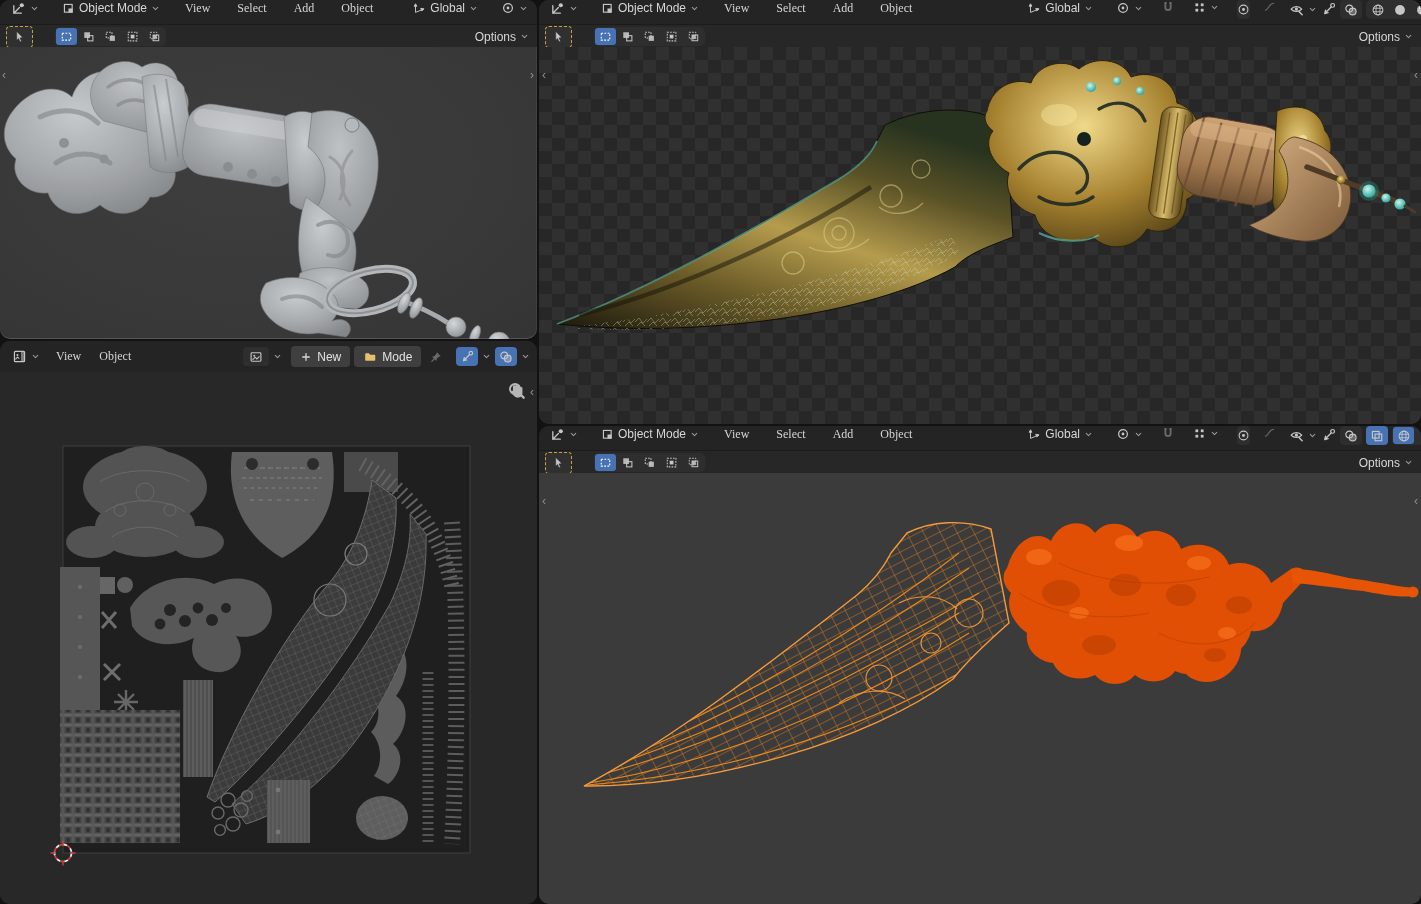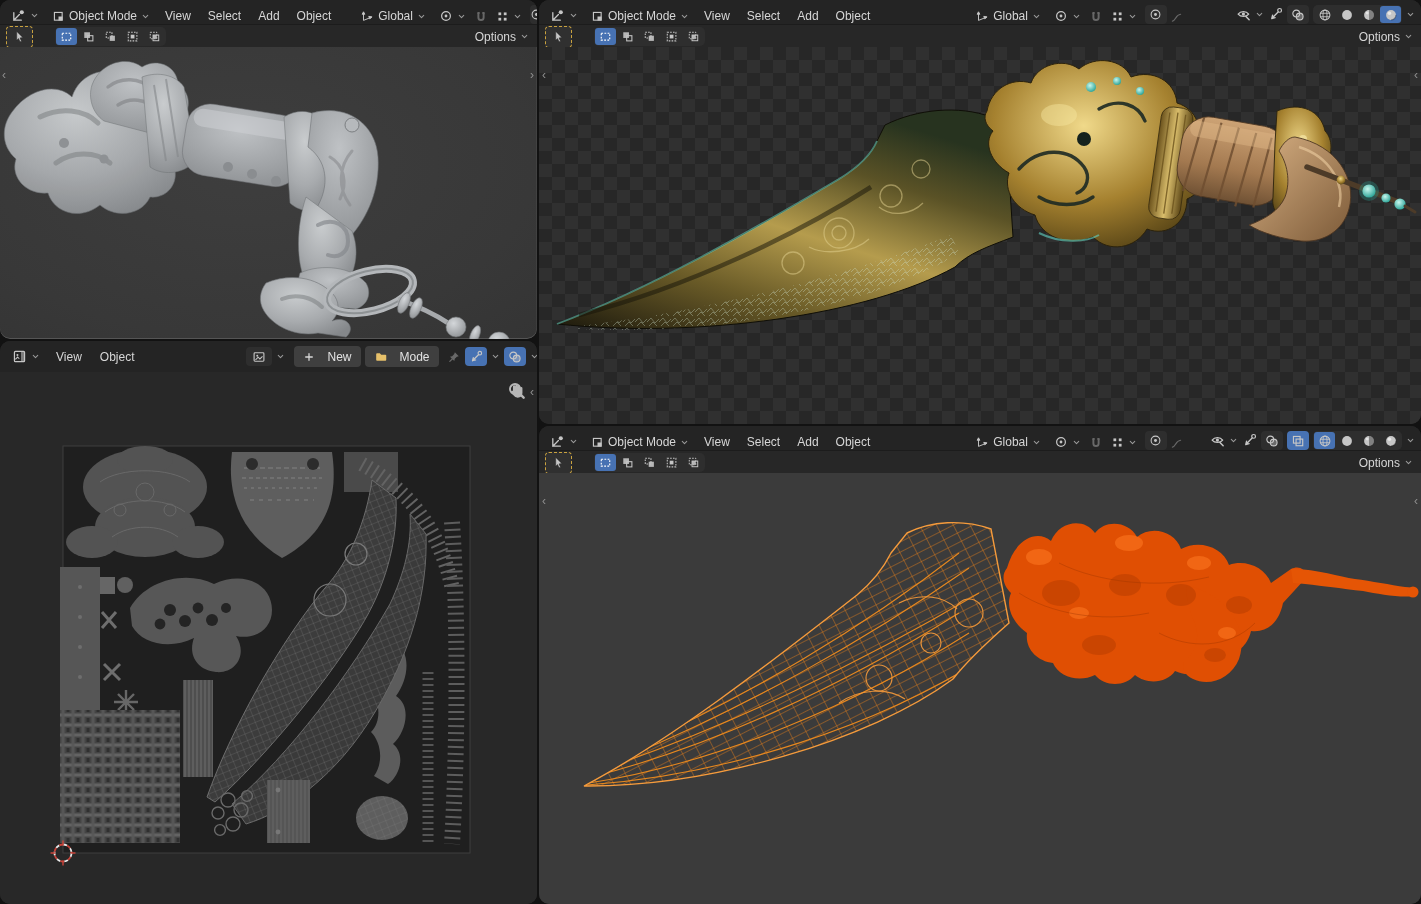--- a/index.html
+++ b/index.html
@@ -9,25 +9,25 @@
     font-family:"Liberation Sans", sans-serif;
     -webkit-font-smoothing:antialiased;
   }
   .editor{position:absolute;background:#242424;border-radius:10px;overflow:hidden;
           box-shadow:inset 0 0 0 1px rgba(255,255,255,0.035);}
   #ed-tl{left:0;top:0;width:537px;height:339px;}
   #ed-uv{left:0;top:341px;width:537px;height:563px;}
   #ed-tr{left:539px;top:0;width:882px;height:424px;}
   #ed-br{left:539px;top:426px;width:882px;height:478px;}
 
-  .hdr{height:24px;display:flex;align-items:flex-end;gap:3px;padding:0 6px;background:#242424;white-space:nowrap;}
+  .hdr{height:24px;display:flex;align-items:flex-start;gap:13px;padding:0 6px;background:#242424;white-space:nowrap;}
   .toolrow{height:23px;display:flex;align-items:center;gap:22px;padding:0 6px;background:#272727;border-top:1px solid #1c1c1c;}
   .uvhdr{height:31px;display:flex;align-items:center;gap:4px;padding:0 7px;background:#242424;}
 
-  .menu{color:#d6d6d6;font-size:12px;padding:1px 7px;border-radius:3px;}
+  .menu{color:#d6d6d6;font-size:12px;padding:1px 7px;border-radius:3px;font-family:Liberation Serif, serif;}
   .dd{display:flex;align-items:center;gap:4px;color:#d6d6d6;font-size:12px;padding:1px 5px;border-radius:3px;}
   .ic{display:inline-flex;align-items:center;justify-content:center;color:#c6c6c6;}
   .ic svg{display:block;}
   .dim{opacity:.42;}
   .chv{width:9px;height:9px;color:#9a9a9a;flex:0 0 auto;}
   .hdr-right{margin-left:auto;display:flex;align-items:center;gap:4px;}
   .options{margin-left:auto;display:flex;align-items:center;gap:4px;color:#d6d6d6;font-size:12px;padding-right:2px;}
 
   .chip{display:inline-flex;align-items:center;justify-content:center;width:22px;height:19px;border-radius:4px;color:#c6c6c6;}
   .chip.active{background:#4772b3;color:#fff;}
@@ -38,21 +38,21 @@
              background:#303030;border:1px dashed #c9a23f;color:#e8e8e8;}
 
   .vp{position:absolute;left:0;right:0;top:47px;bottom:0;}
   #tl-vp{background:radial-gradient(ellipse at 45% 40%, #3e3e3e 0%, #383838 70%, #343434 100%);
          border-radius:0 0 10px 10px;box-shadow:inset 0 -1px 0 #555, inset -1px 0 0 rgba(255,255,255,.05);}
   #tr-vp{background:conic-gradient(#303030 25%, #272727 0 50%, #303030 0 75%, #272727 0) 0 0 / 26px 26px;}
   #br-vp{background:#3b3b3b;}
   #uv-vp{position:absolute;left:0;right:0;top:31px;bottom:0;background:#282828;}
   .vp svg, #uv-vp svg{position:absolute;left:0;top:0;}
 
-  .btn{display:inline-flex;align-items:center;gap:12px;background:#3f3f3f;color:#e2e2e2;font-size:12px;
+  .btn{display:inline-flex;align-items:center;gap:5px;background:#3f3f3f;color:#e2e2e2;font-size:12px;
        padding:2px 9px;border-radius:4px;height:17px;}
   .btn .ic{color:#d8d8d8;}
   .navfloat{position:absolute;display:flex;flex-direction:column;gap:8px;right:10px;top:9px;color:#d9d9d9;opacity:.9;}
   .navfloat .ic{width:20px;height:20px;}
 
   .rchev{position:absolute;color:#8f8f8f;font-size:12px;line-height:1;z-index:5;}
 </style>
 </head>
 <body>
 

